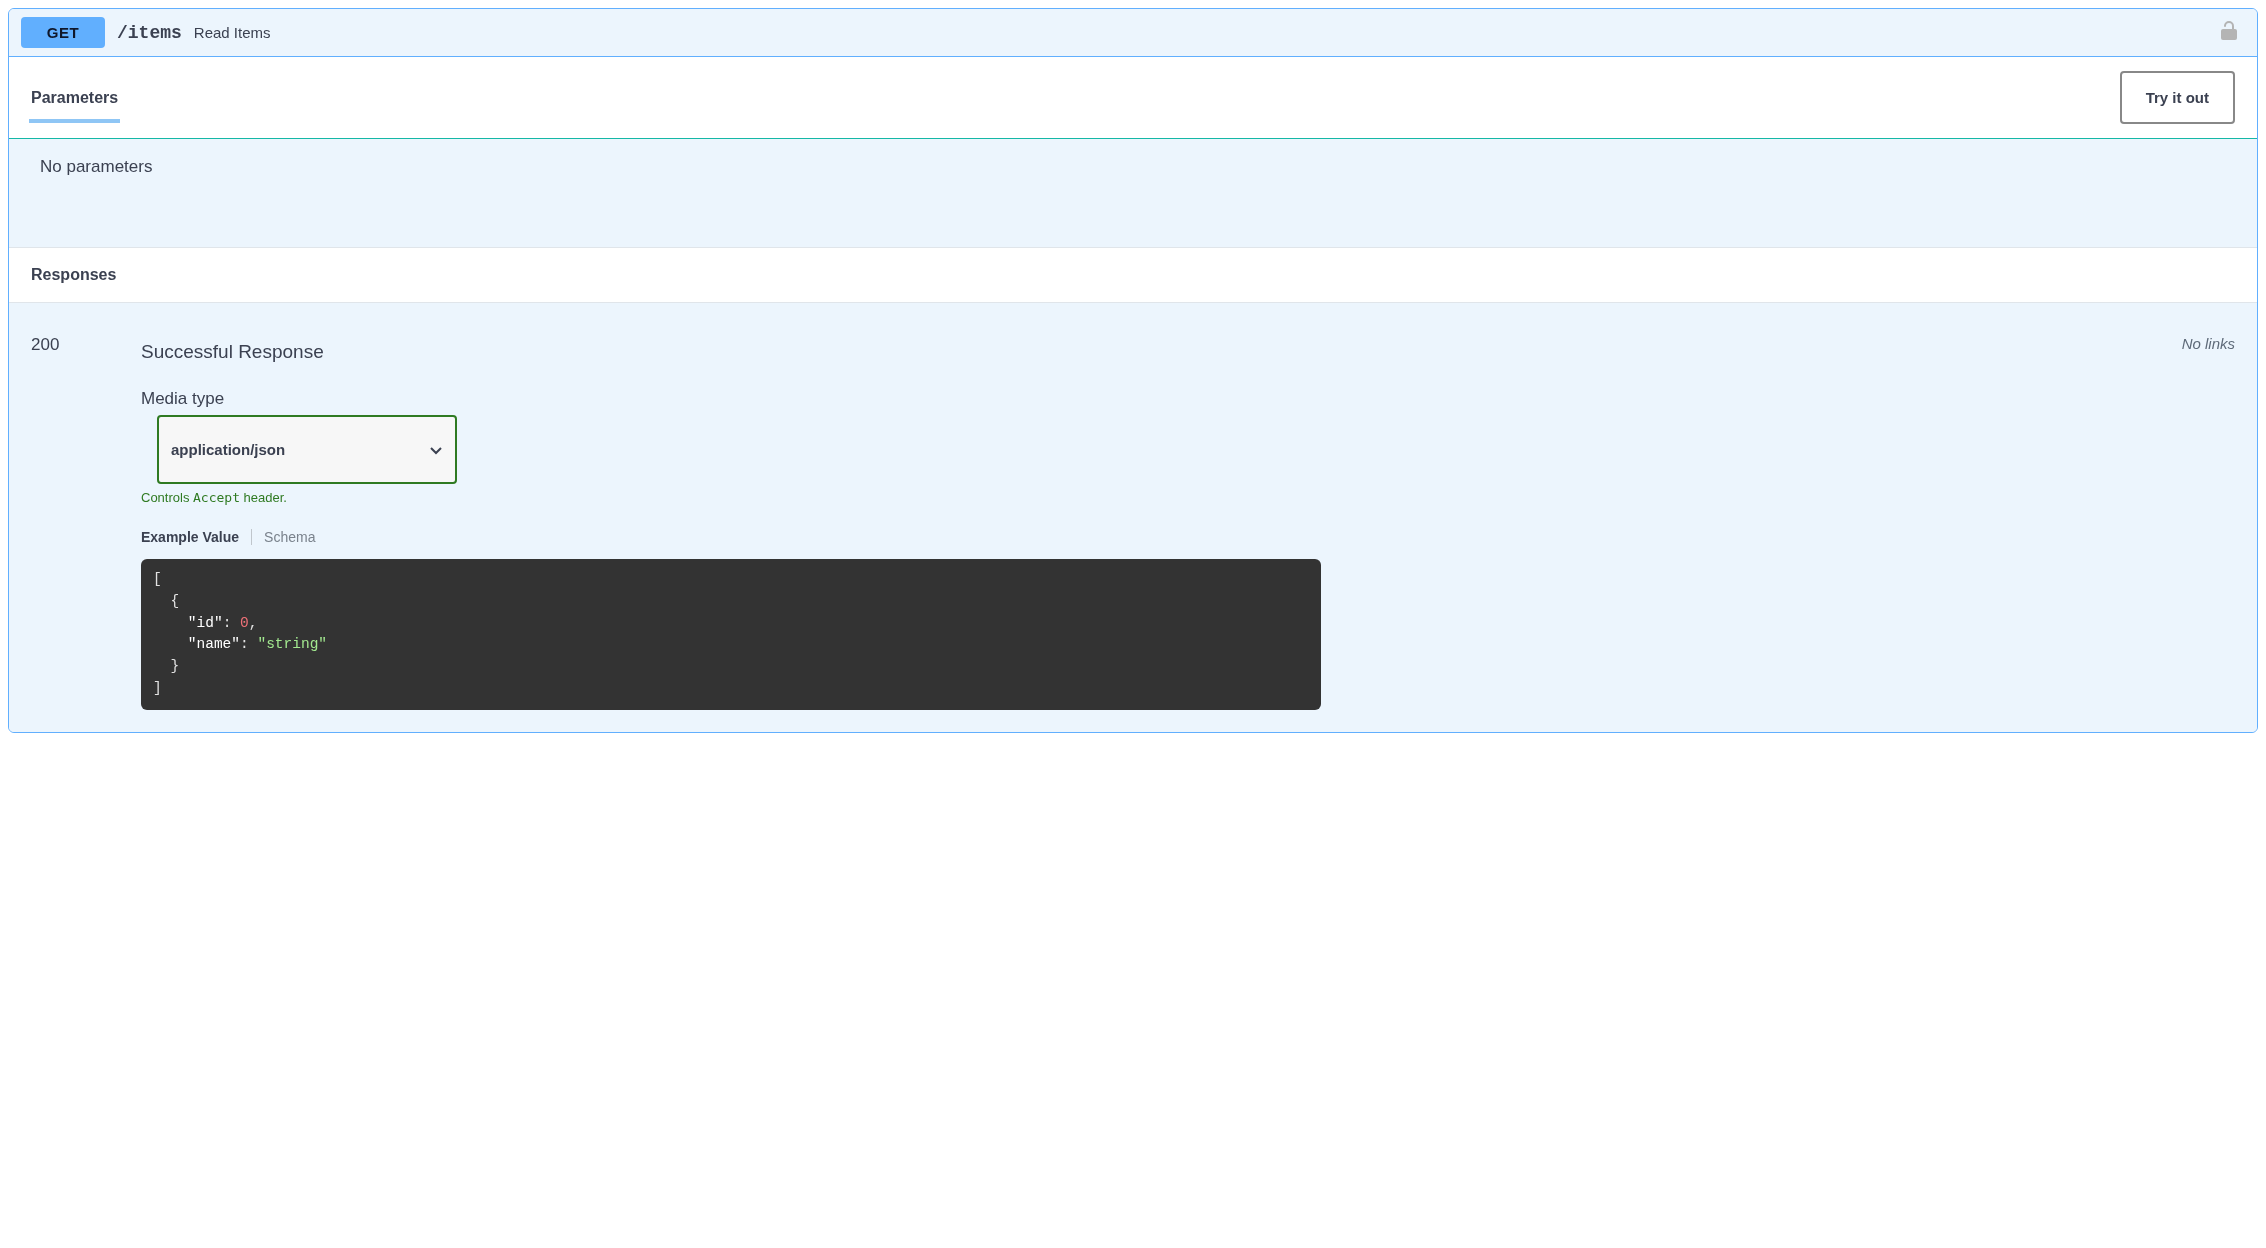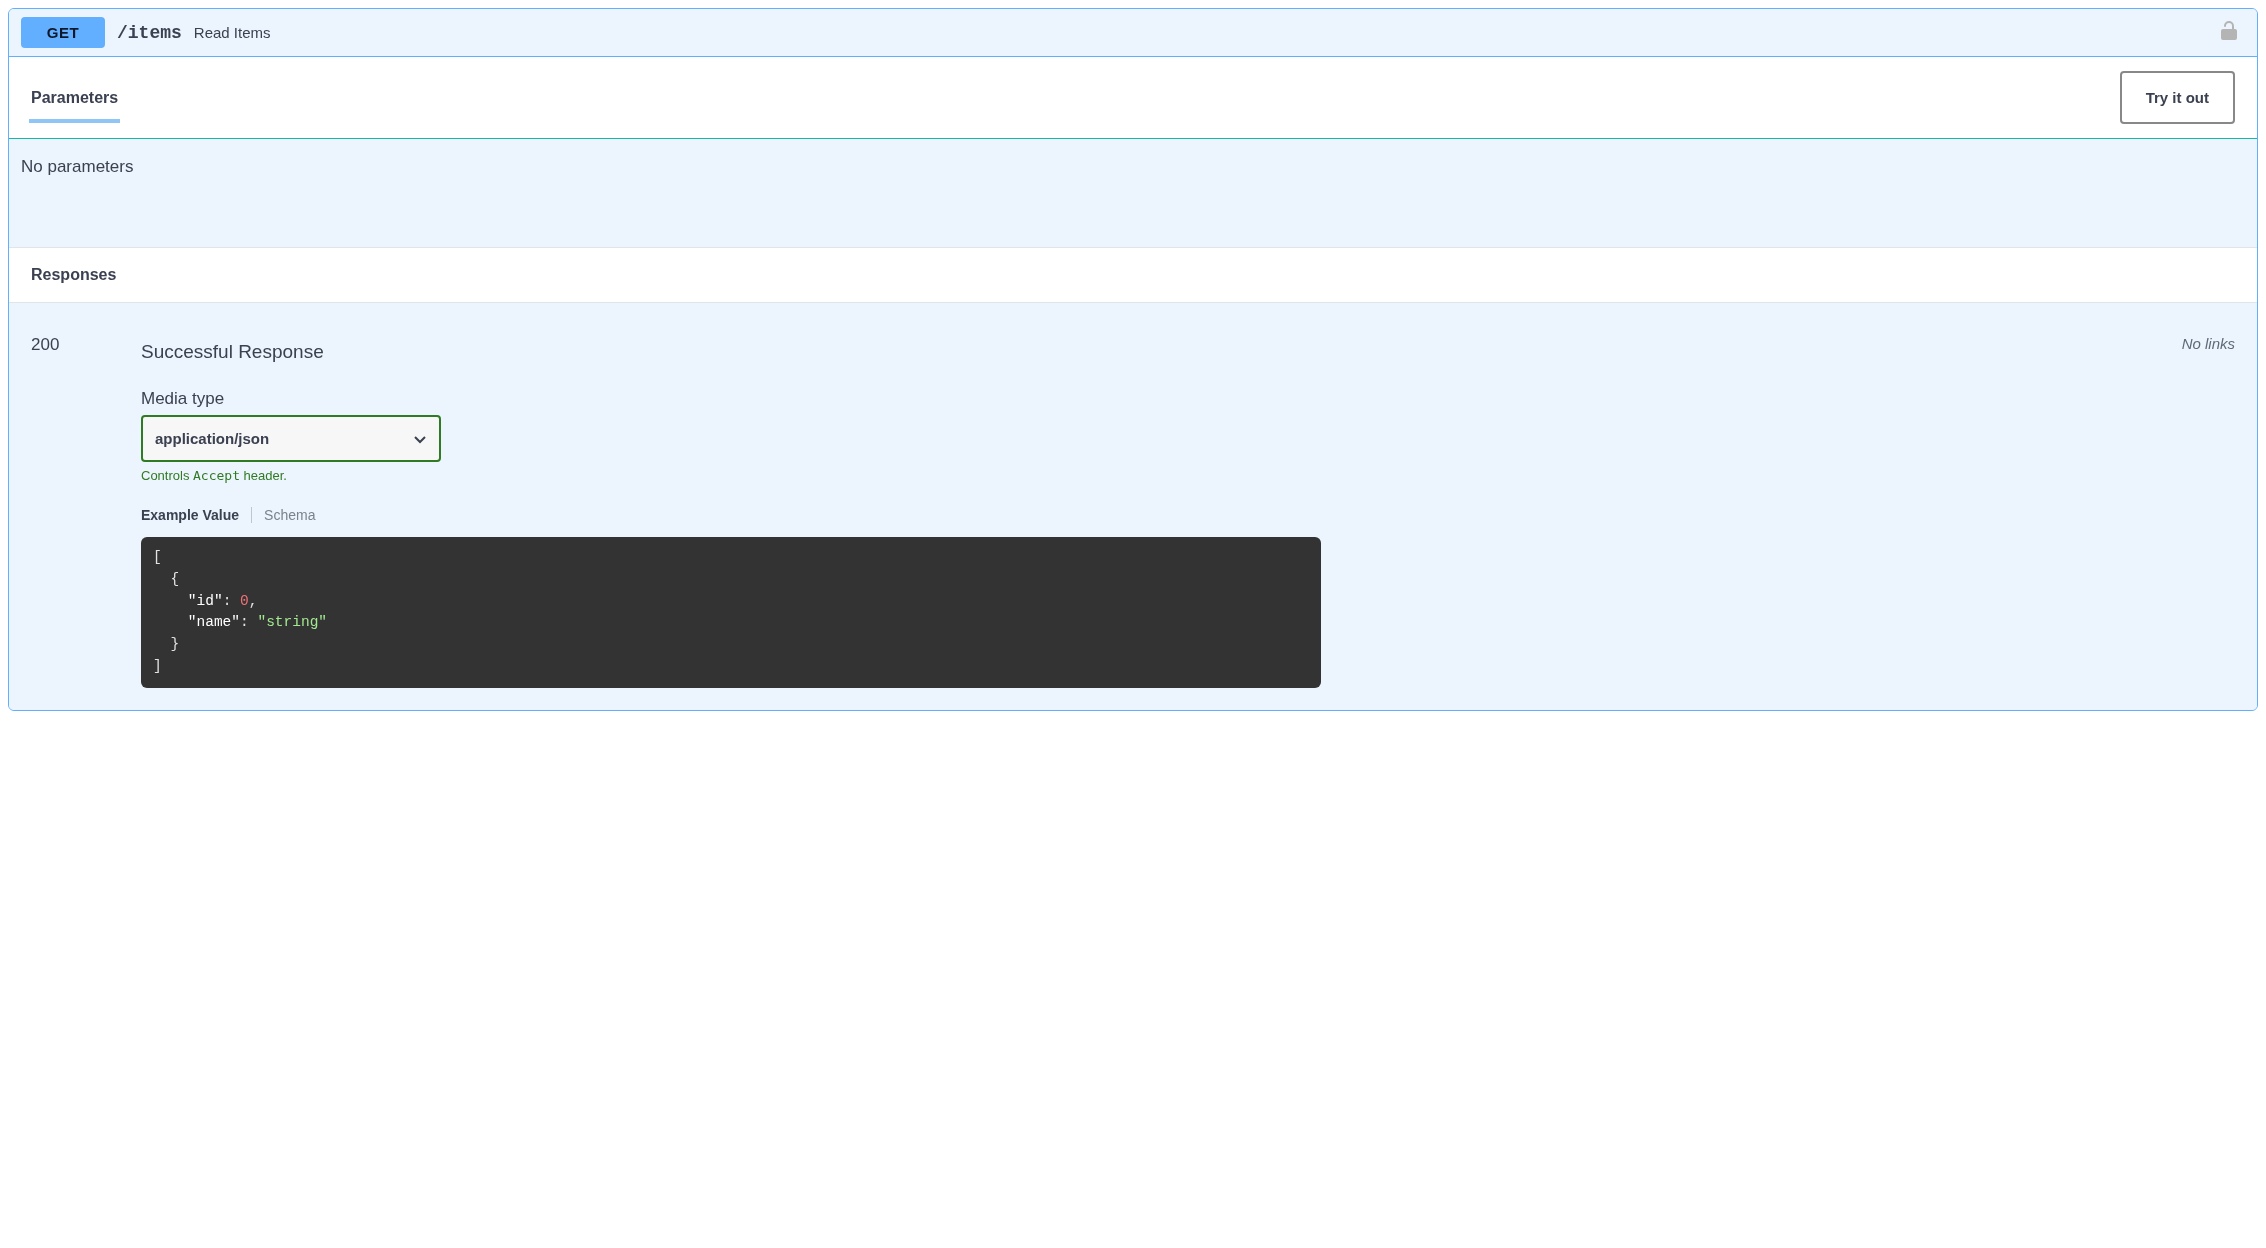--- a/index.html
+++ b/index.html
@@ -89,21 +89,21 @@
     background: #fff;
     border: 2px solid #888;
     border-radius: 4px;
     padding: 16px 24px;
     font-size: 15px;
     font-weight: 700;
     color: #3b4151;
     cursor: pointer;
   }
   .params-body {
-    padding: 18px 12px 70px;
+    padding: 18px 31px 70px;
     font-size: 17px;
     color: #3b4151;
   }
   .responses-header {
     padding: 18px 22px;
     background: #fff;
     border-top: 1px solid #e0e5ea;
     border-bottom: 1px solid #e0e5ea;
   }
   .responses-header h4 {
@@ -140,28 +140,29 @@
   .media-label {
     font-size: 17px;
     color: #3b4151;
     margin-bottom: 6px;
   }
   .media-select {
     width: 300px;
     border: 2px solid #2f7a22;
     border-radius: 4px;
     background: #f7f7f7;
-    padding: 13px 12px;
+    padding: 24px 12px;
     font-size: 15px;
     font-weight: 700;
     color: #3b4151;
     display: flex;
     align-items: center;
     justify-content: space-between;
     cursor: pointer;
+    margin-left: 16px;
   }
   .chevron-down {
     width: 14px; height: 14px;
     stroke: #3b4151; stroke-width: 2px; fill: none;
   }
   .accept-note {
     font-size: 13px;
     color: #2f7a22;
     margin-top: 6px;
   }

